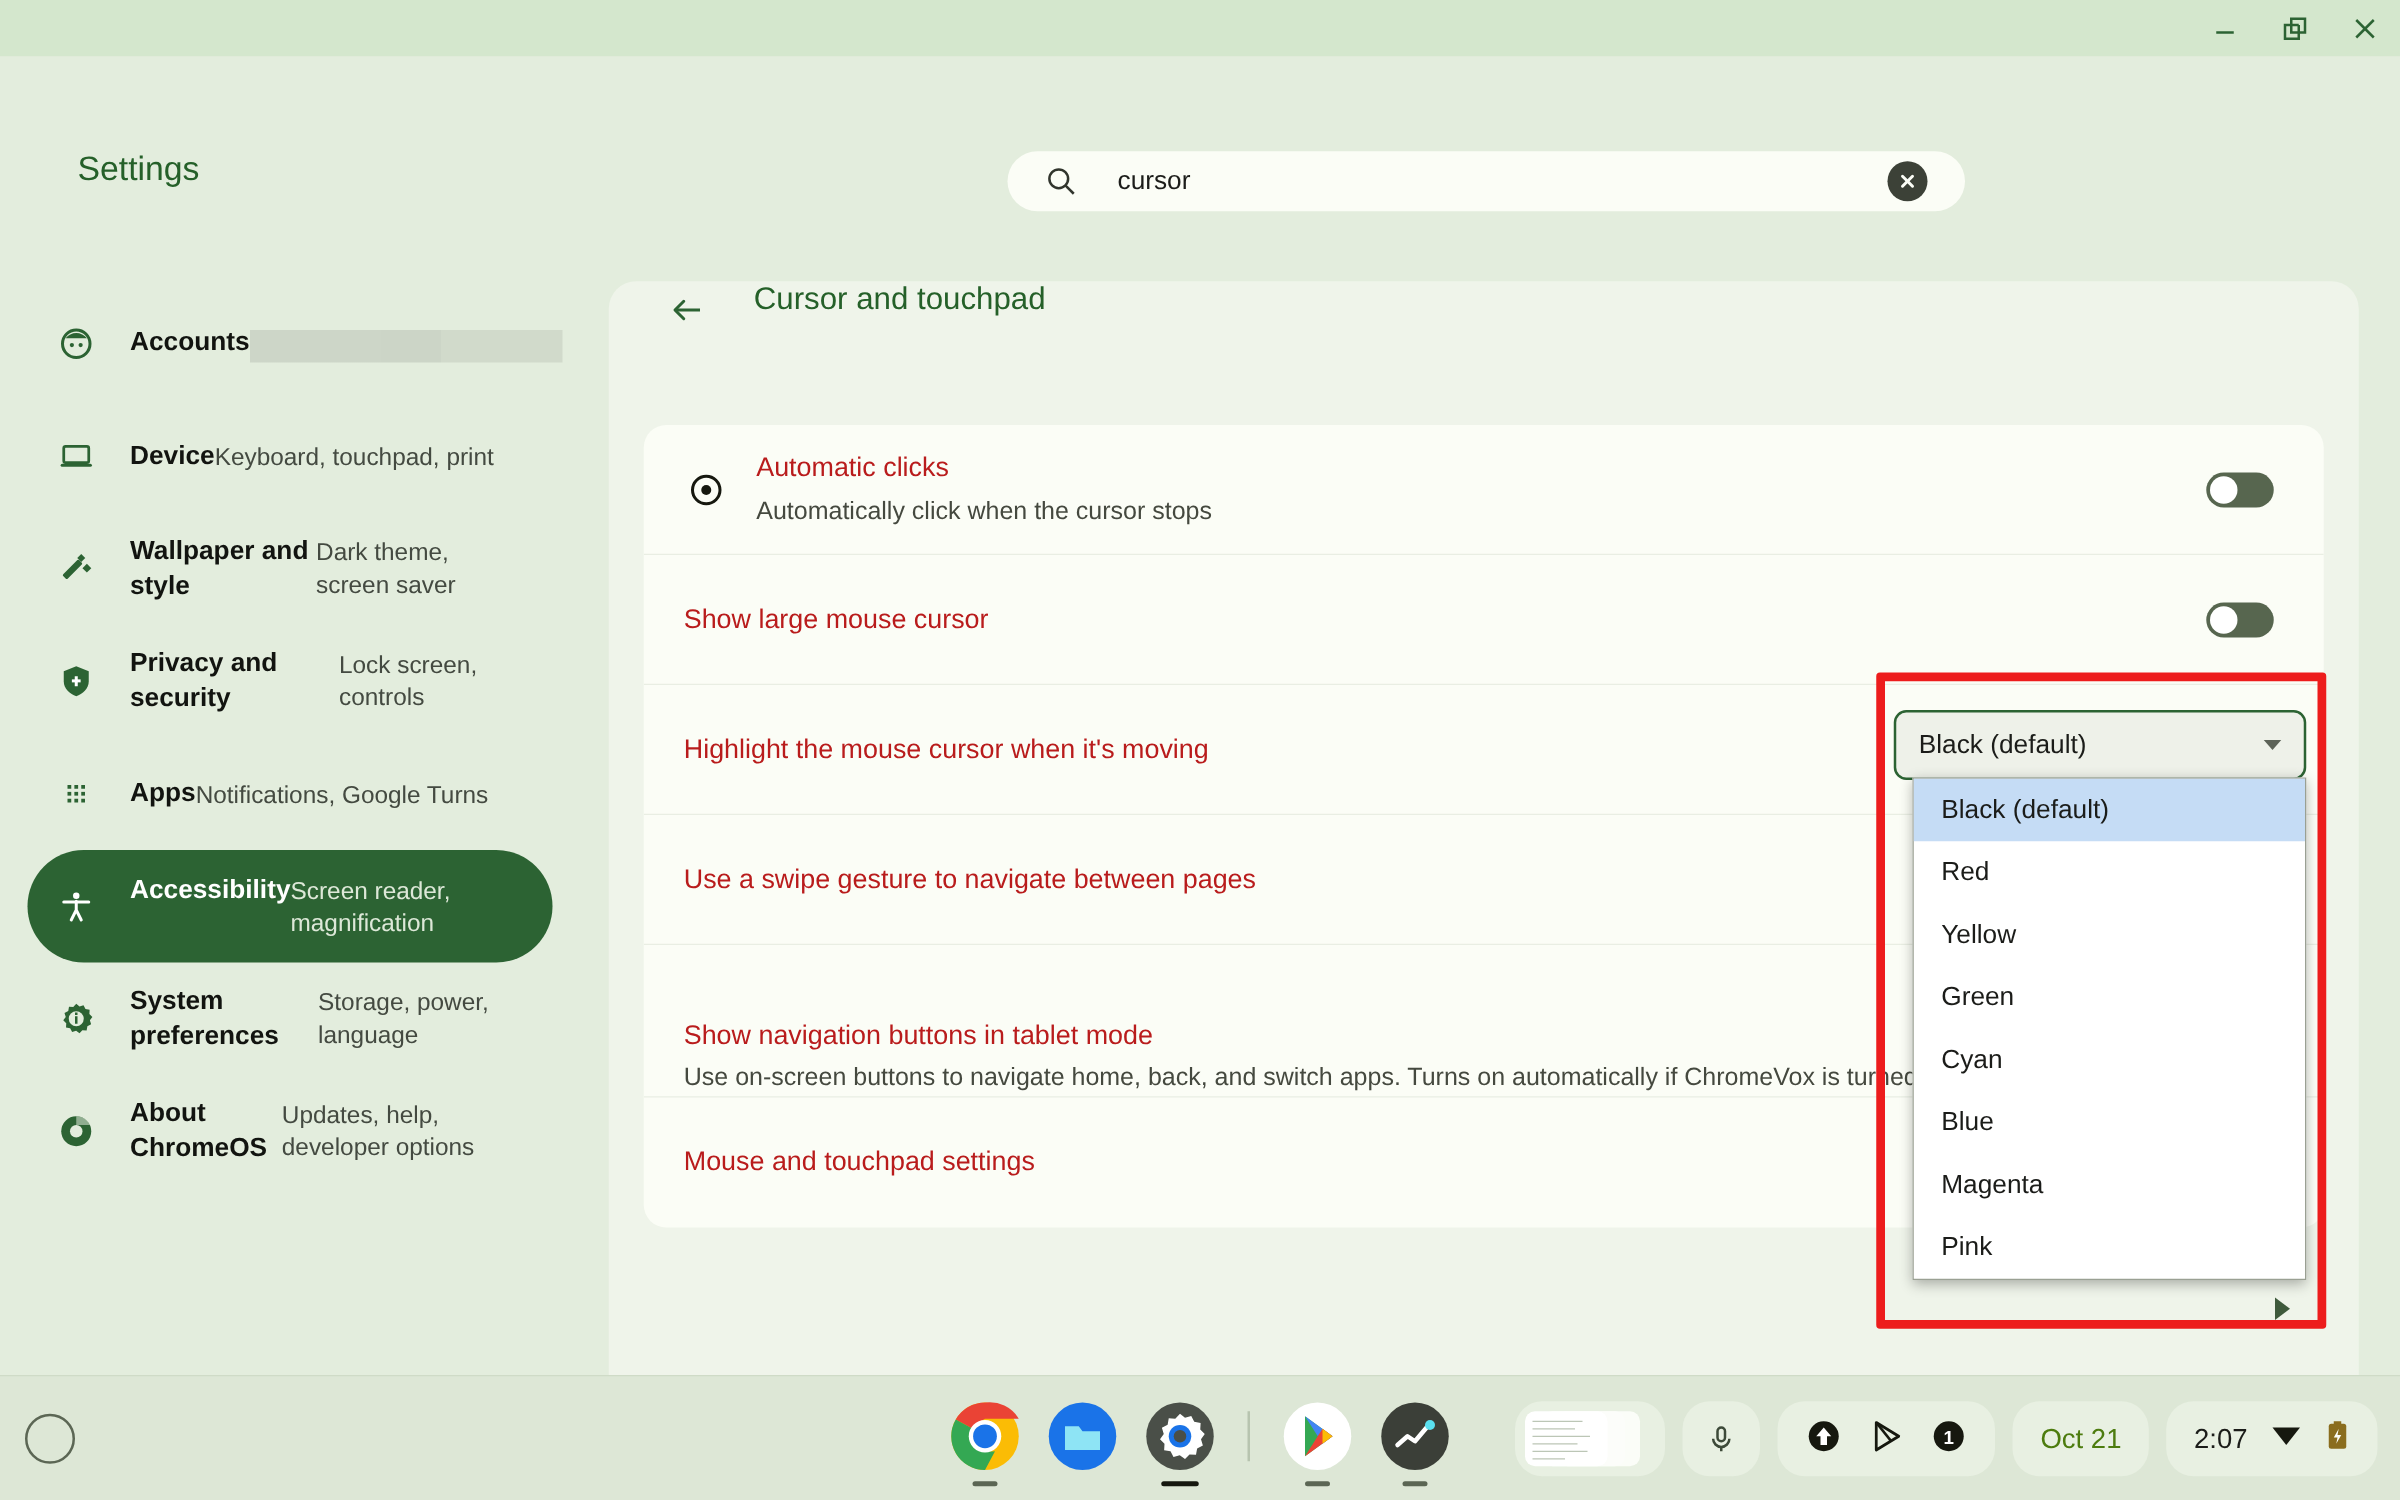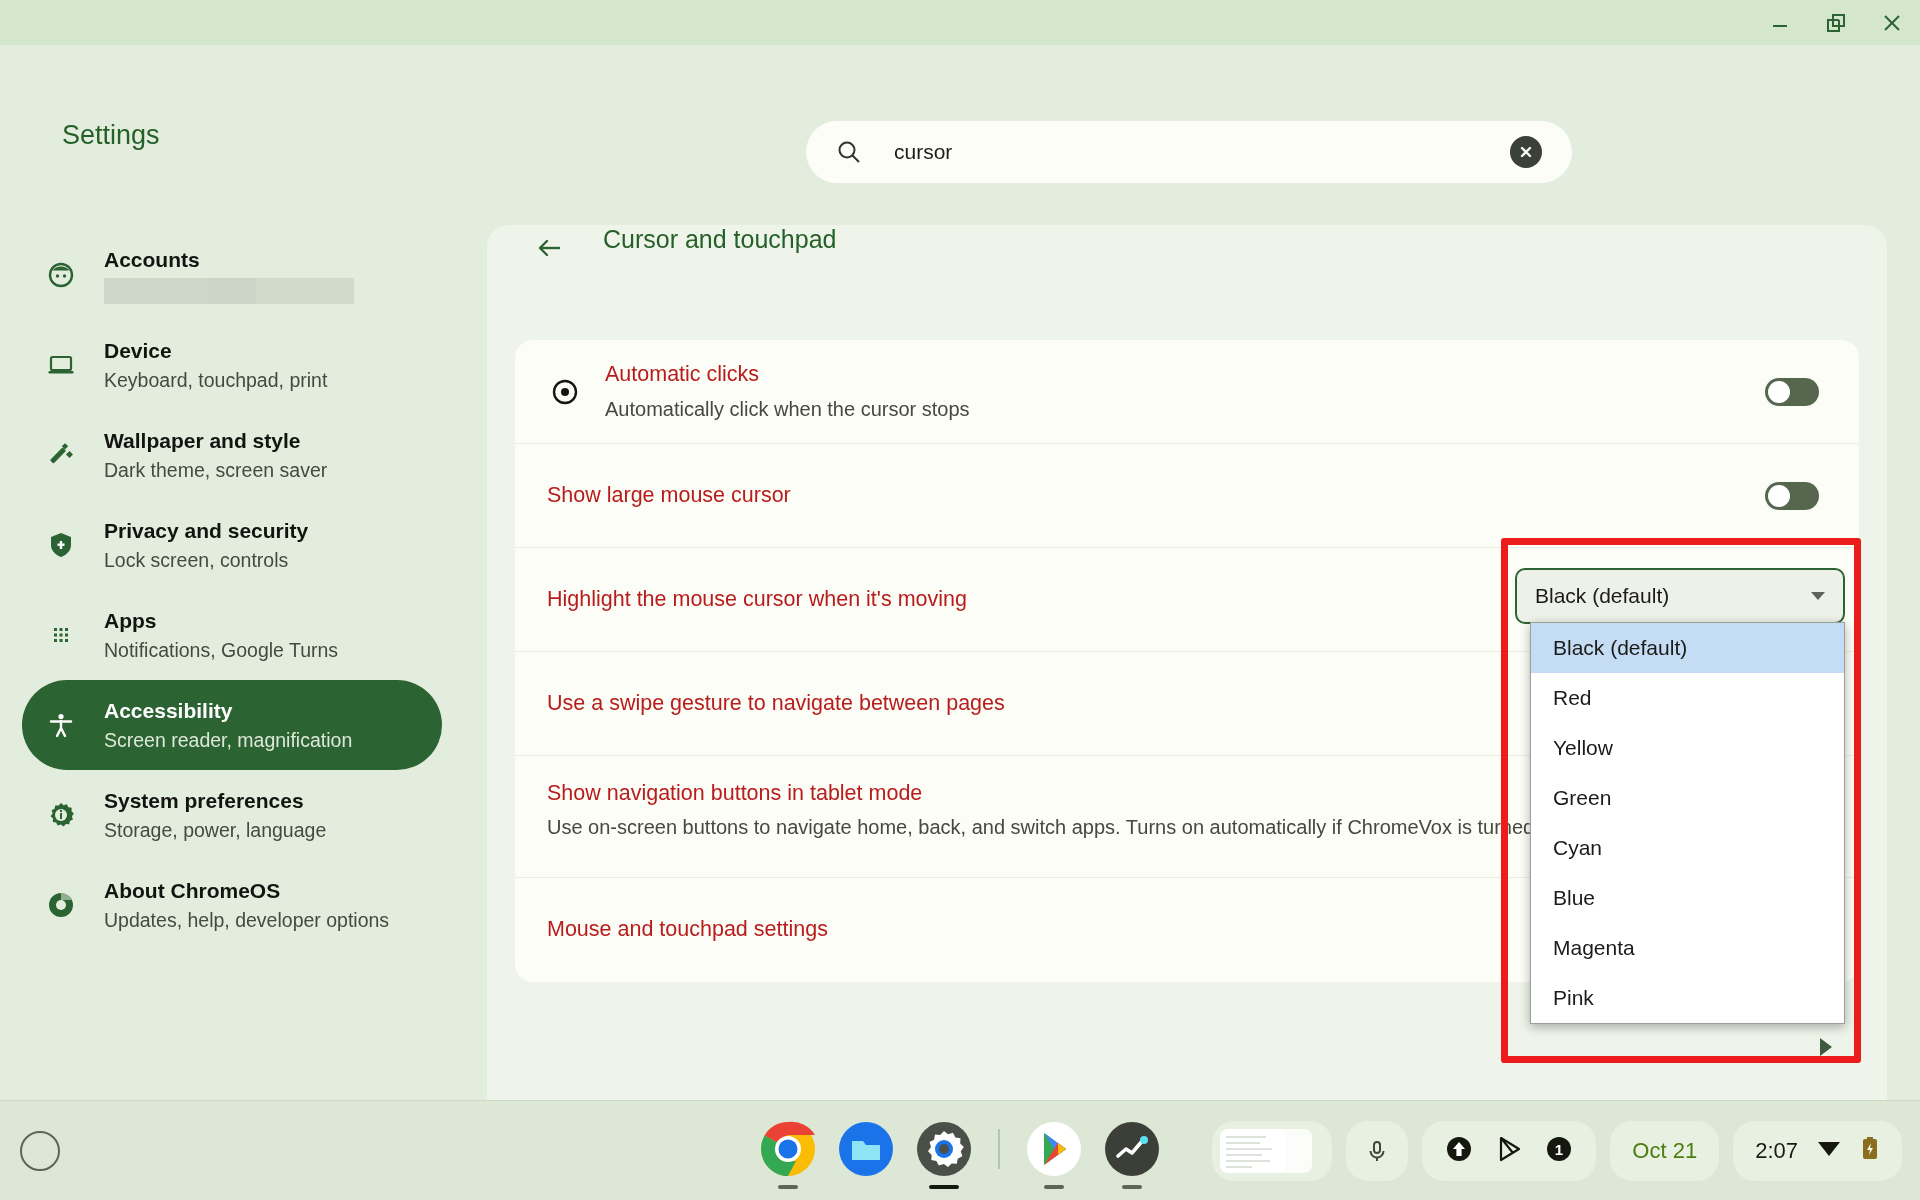--- a/index.html
+++ b/index.html
@@ -30,21 +30,21 @@
     background: #e3eddd;
   }
 
   .settings-title {
     position: absolute; left: 62px; top: 75px;
     font-size: 27px; color: #256029; font-weight: 400;
   }
 
   
   .searchbar {
-    position: absolute; left: 806px; top: 76px; width: 766px; height: 62px;
+    position: absolute; left: 806px; top: 76px; width: 766px; height: 48px;
     background: #fbfdf6; border-radius: 31px;
     display: flex; align-items: center; padding: 0 20px 0 28px;
   }
   .search-icon { flex: 0 0 auto; width: 30px; height: 30px; display:flex; align-items:center; justify-content:center; }
   .search-input {
     flex: 1 1 auto; border: none; outline: none; background: transparent;
     font-family: "Liberation Sans", sans-serif; font-size: 21px; color: #1c1d1a;
     margin-left: 30px;
   }
   .search-clear {
@@ -61,21 +61,21 @@
     position: relative; display: flex; align-items: center;
     height: 90px; margin: 0 28px 0 22px; padding: 0 20px 0 22px;
     border-radius: 45px; cursor: pointer;
   }
   .nav-item.selected { background: #2c6333; }
   .nav-icon {
     flex: 0 0 auto; width: 34px; height: 34px;
     display: flex; align-items: center; justify-content: center;
     margin-right: 26px;
   }
-  .nav-text { display: flex; flex-direction: column; justify-content: center; }
+  .nav-text { display: flex; flex-direction: row; justify-content: center; }
   .nav-title { font-size: 21px; color: #121410; font-weight: 700; line-height: 1.35; }
   .nav-sub { font-size: 19.5px; color: #444a41; line-height: 1.35; margin-top: 2px; }
   .nav-item.selected .nav-title { color: #ffffff; }
   .nav-item.selected .nav-sub { color: #dde8d8; }
   .nav-redact {
     display: inline-block; width: 250px; height: 26px; margin-top: 4px;
     background: linear-gradient(to right, #cdd6c8 0 42%, #ccd5c7 42% 61%, #d1dacb 61% 100%);
   }
 
   
@@ -105,21 +105,21 @@
   }
   .row:last-child { border-bottom: none; }
   .row-icon {
     flex: 0 0 auto; width: 36px; height: 36px; margin-right: 22px;
     display: flex; align-items: center; justify-content: center;
   }
   .row-body { flex: 1 1 auto; min-width: 0; padding-right: 20px; }
   .row-title { font-size: 21.5px; color: #b91c1c; line-height: 1.45; }
   .row-sub { font-size: 20px; color: #45493f; line-height: 1.5; margin-top: 3px; }
   .row-sub a { color: #256029; text-decoration: underline; }
-  .row-tall { min-height: 122px; align-items: flex-start; padding-top: 22px; }
+  .row-tall { min-height: 122px; align-items: flex-end; padding-top: 22px; }
 
   .toggle {
     flex: 0 0 auto; width: 54px; height: 28px; border-radius: 14px;
     background: #57664f; position: relative; cursor: pointer;
   }
   .toggle .knob {
     position: absolute; left: 3px; top: 3px; width: 22px; height: 22px;
     border-radius: 50%; background: #ffffff;
   }
 

